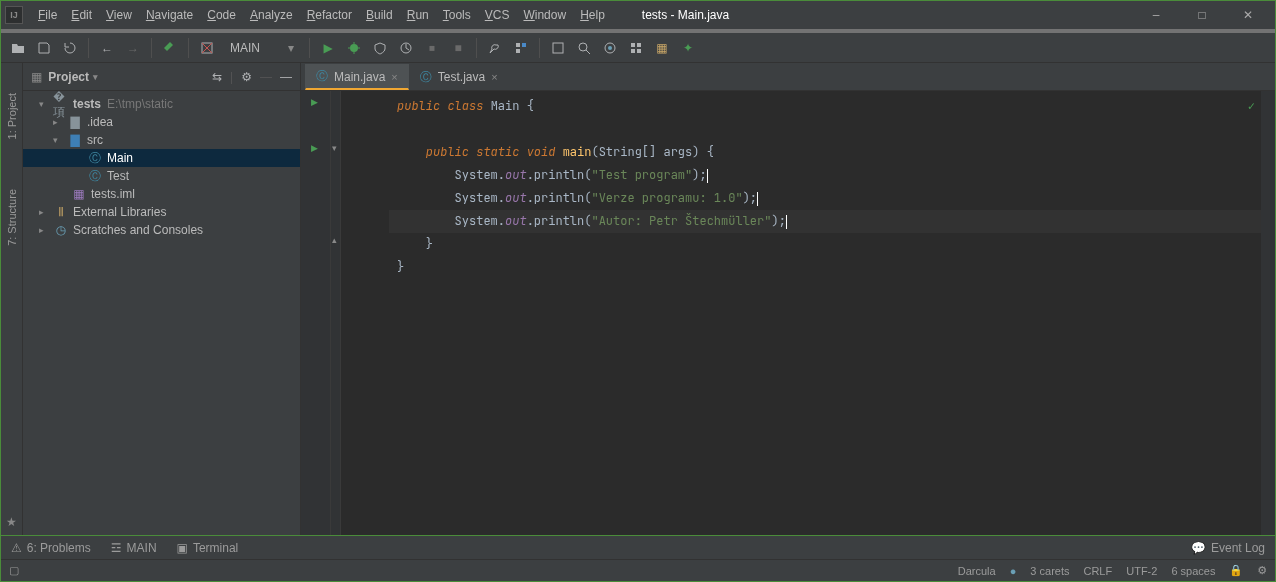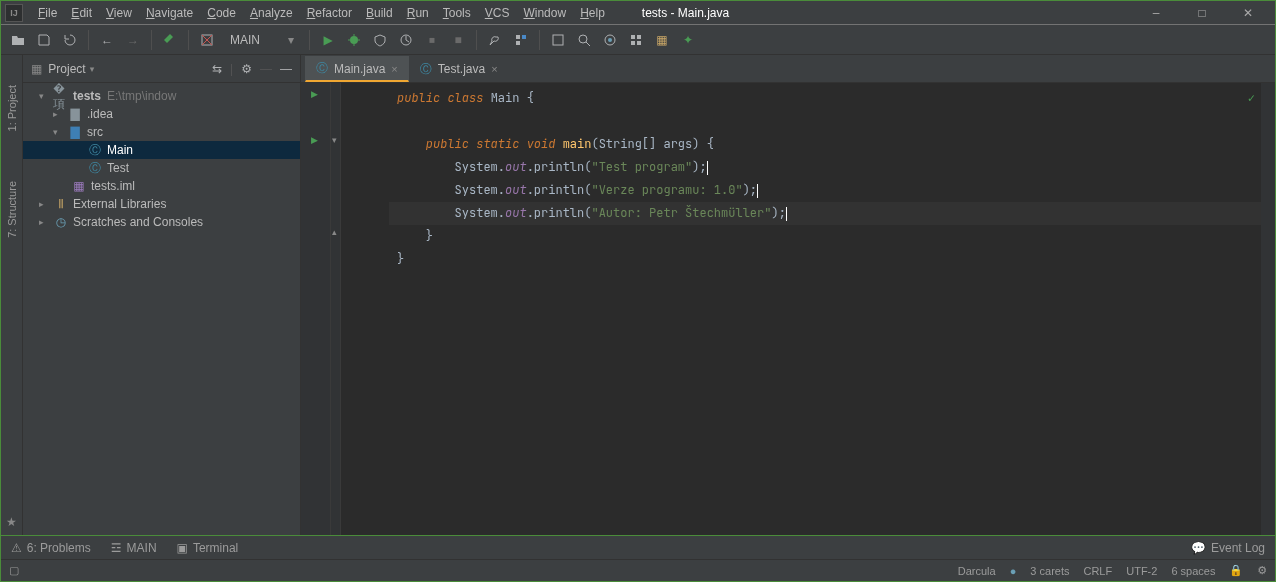--- a/index.html
+++ b/index.html
@@ -4,23 +4,23 @@
 <style>
 * { margin: 0; padding: 0; box-sizing: border-box; }
 body {
   width: 1276px; height: 582px;
   background: #3c3f41; color: #bbbbbb;
   font-family: "Segoe UI", sans-serif; font-size: 12px;
   overflow: hidden; border: 1px solid #4a8c3a;
   display: flex; flex-direction: column;
 }
 .titlebar {
-  height: 24px; background: #3c3f41;
+  height: 32px; background: #3c3f41;
   display: flex; align-items: center; padding: 0 4px;
-  border-bottom: 1px solid #737373;
+  border-bottom: 4px solid #737373;
 }
 .app-icon { width: 18px; height: 18px; background: #2d2f30; border: 1px solid #555; margin-right: 8px; display: flex; align-items: center; justify-content: center; font-size: 9px; font-weight: bold; color: #888; }
 .menu-item { padding: 2px 7px; cursor: pointer; }
 .menu-item u { text-decoration: underline; }
 .window-title { margin-left: 30px; color: #ffffff; }
 .window-controls { margin-left: auto; display: flex; }
 .win-ctrl { width: 46px; height: 24px; display: flex; align-items: center; justify-content: center; cursor: pointer; color: #aaa; }
 .toolbar {
   height: 30px; background: #3c3f41;
   display: flex; align-items: center; padding: 0 6px; gap: 4px;
@@ -36,21 +36,21 @@
 }
 .vert-tab { writing-mode: vertical-rl; transform: rotate(180deg); color: #9b9b9b; font-size: 11px; cursor: pointer; display: flex; align-items: center; gap: 4px; }
 .project-panel {
   width: 278px; background: #3c3f41; border-right: 1px solid #323232;
   display: flex; flex-direction: column;
 }
 .panel-header {
   height: 28px; display: flex; align-items: center; padding: 0 8px;
   border-bottom: 1px solid #323232; gap: 6px;
 }
-.panel-title { font-weight: normal; display: flex; align-items: center; gap: 4px; }
+.panel-title { font-weight: bold; display: flex; align-items: center; gap: 4px; }
 .panel-tools { margin-left: auto; display: flex; gap: 8px; color: #afb1b3; }
 .tree { padding: 4px 0; }
 .tree-row { display: flex; align-items: center; height: 18px; padding-left: 16px; cursor: pointer; }
 .tree-row.selected { background: #0d293e; color: #fff; }
 .tree-exp { width: 10px; color: #888; font-size: 9px; }
 .tree-icon { width: 16px; height: 14px; margin: 0 4px; display: flex; align-items: center; justify-content: center; }
 .folder-icon { color: #87939a; }
 .java-icon { color: #3e86a0; }
 .tree-label { font-size: 12px; }
 .tree-path { color: #787878; margin-left: 6px; }
@@ -244,21 +244,21 @@
         <span>⚙</span>
         <span style="color:#555;">—</span>
         <span>—</span>
       </div>
     </div>
     <div class="tree">
       <div class="tree-row">
         <span class="tree-exp">▾</span>
           <span class="tree-icon folder-icon">�項</span>
         <span class="tree-label" style="font-weight:bold;">tests</span>
-        <span class="tree-path">E:\tmp\indow</span>
+        <span class="tree-path">E:\tmp\static</span>
       </div>
       <div class="tree-row indent-1">
         <span class="tree-exp">▸</span>
           <span class="tree-icon folder-icon">▇</span>
         <span class="tree-label">.idea</span>
       </div>
       <div class="tree-row indent-1">
         <span class="tree-exp">▾</span>
           <span class="tree-icon" style="color:#3e7fb5;">▇</span>
         <span class="tree-label">src</span>

